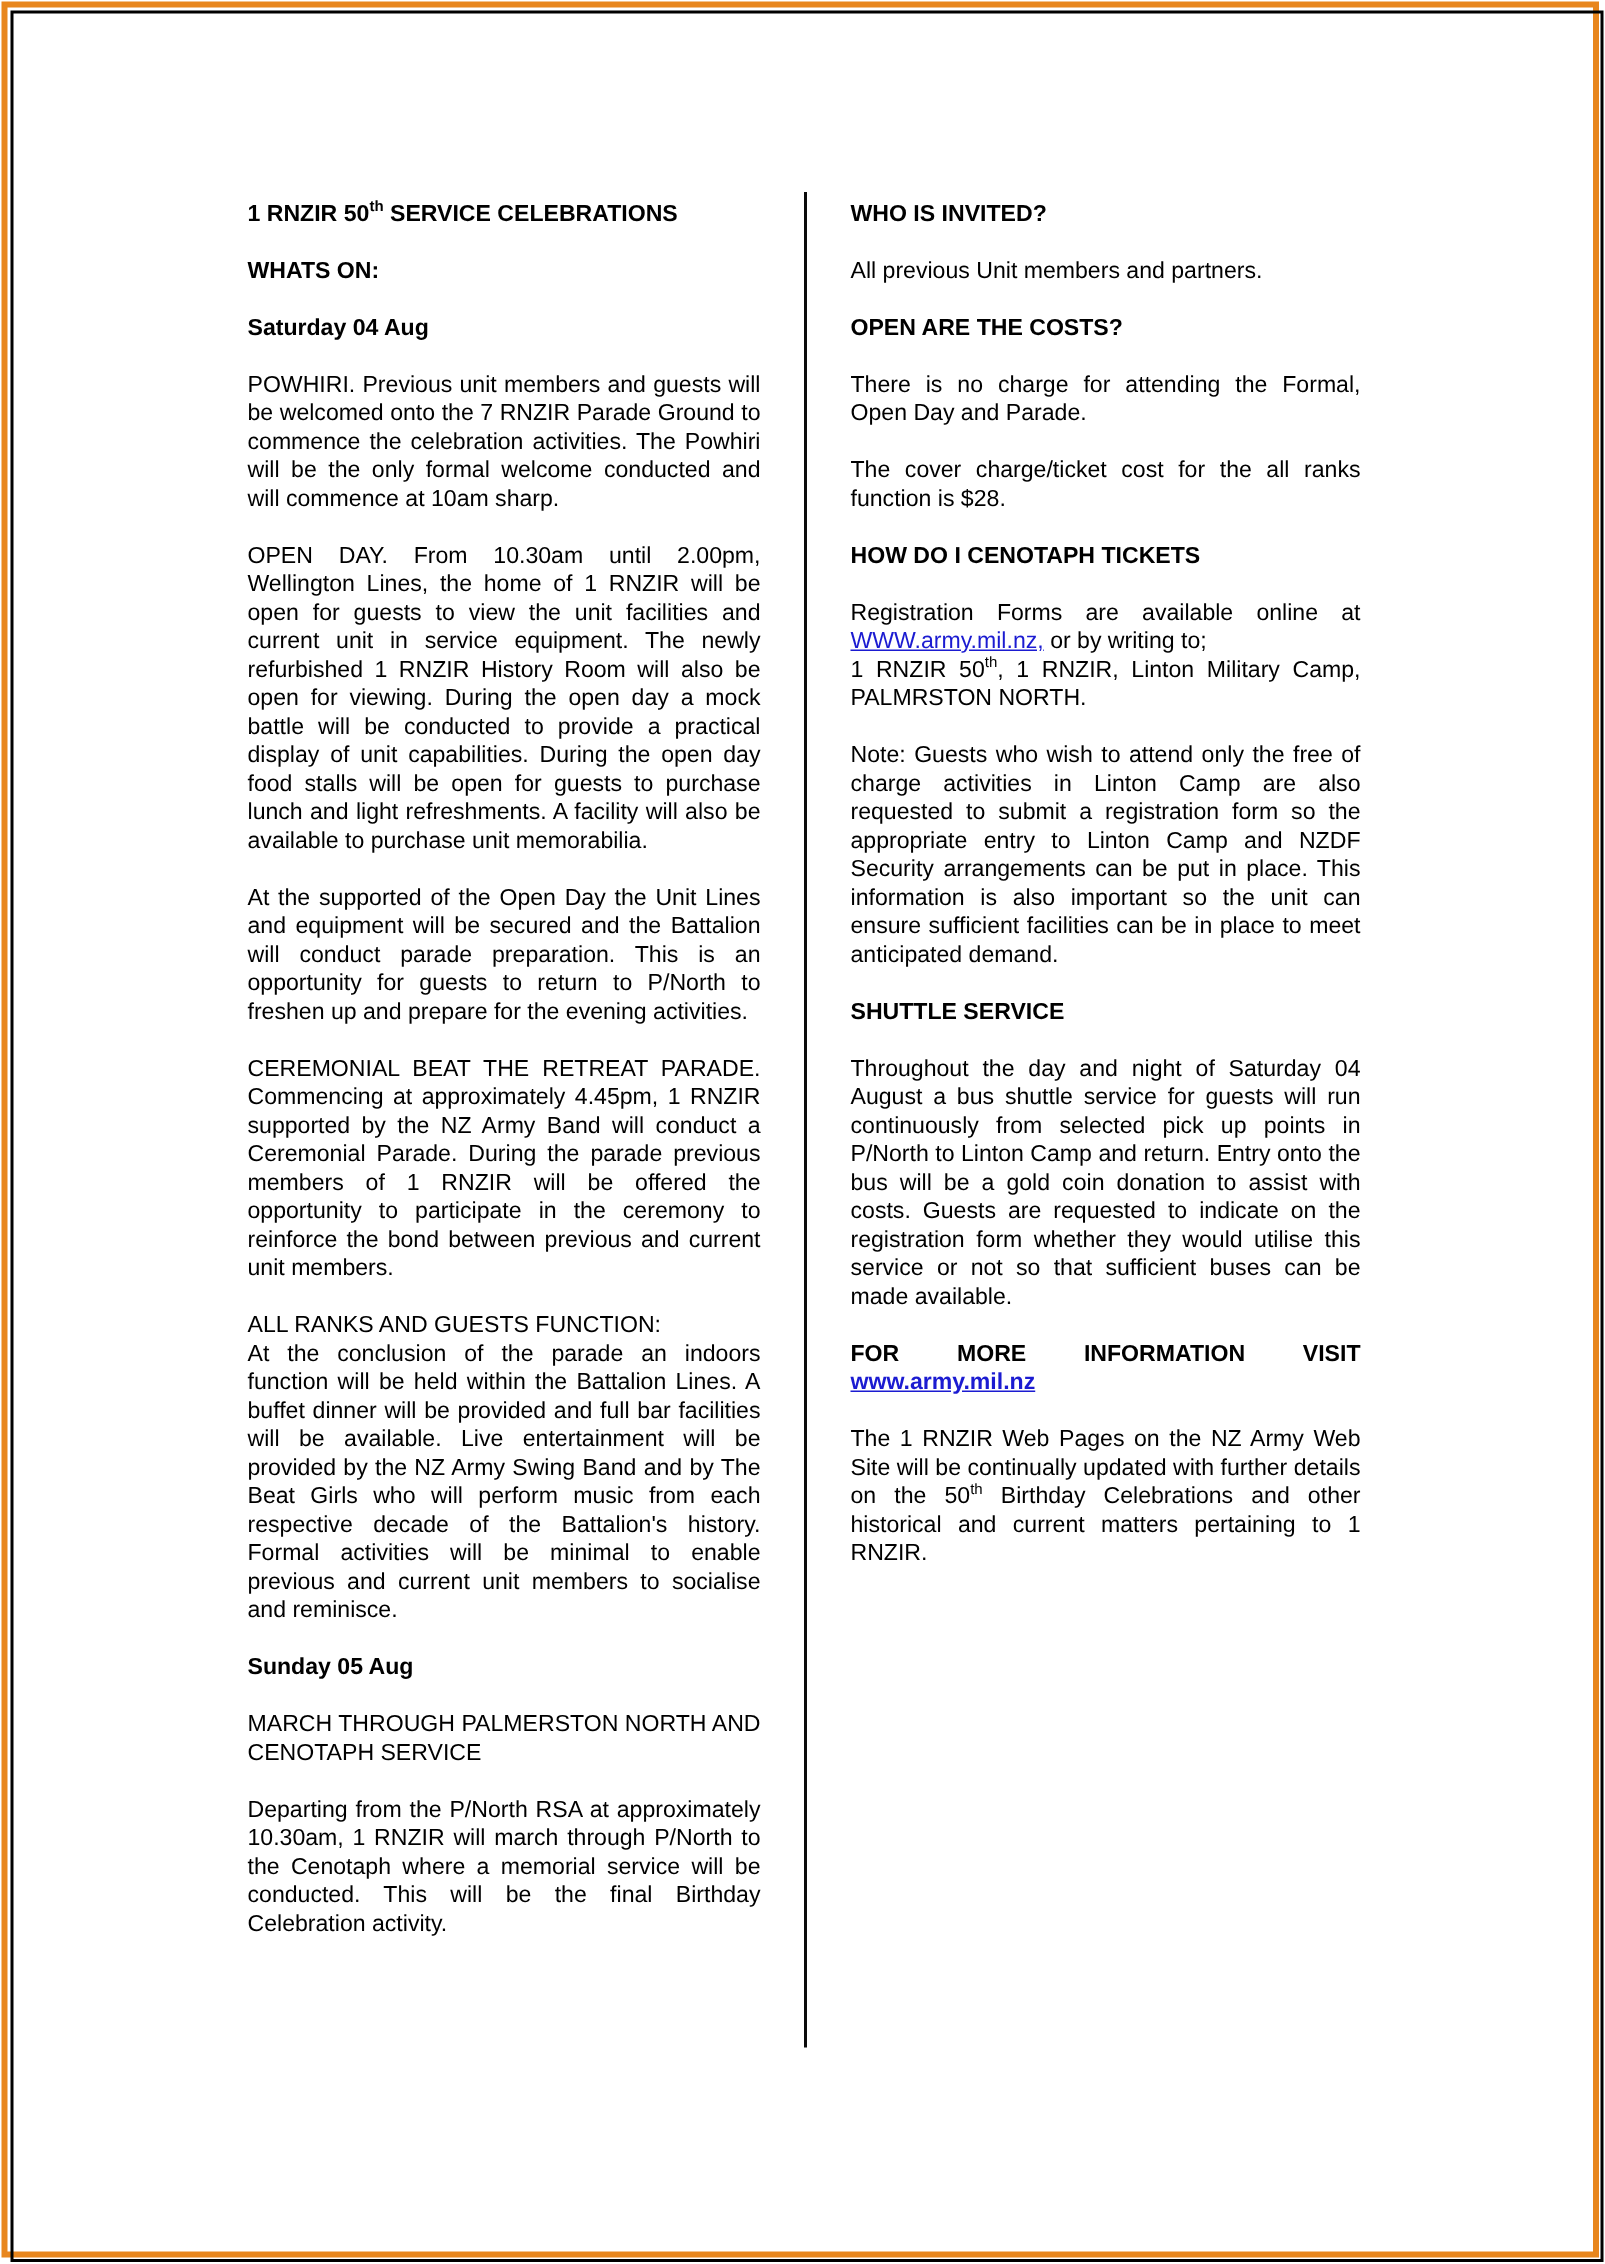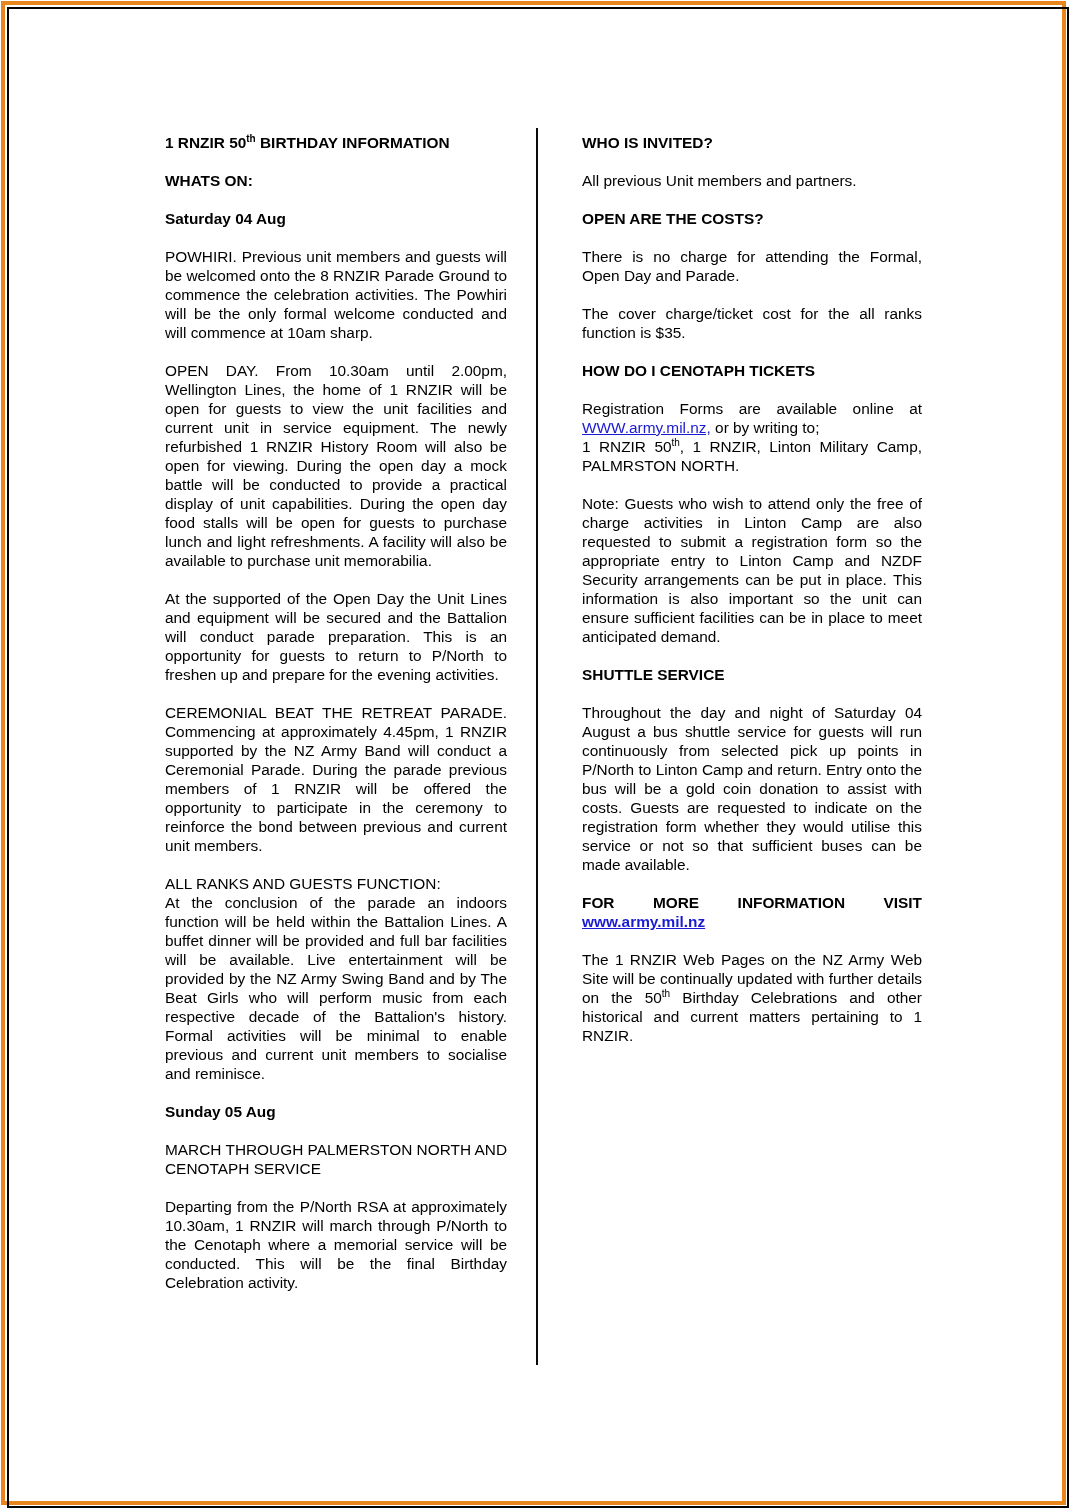--- a/index.html
+++ b/index.html
@@ -30,59 +30,59 @@
     pointer-events:none;
   }
   .column{
     position:absolute;
     top:133px;
     font-size:15.4px;
     line-height:19px;
     text-align:justify;
   }
   #left-column{left:165px;width:342px;}
-  #right-column{left:582px;width:340px;}
+  #right-column{left:567px;width:340px;}
   .column p{margin:0 0 19px 0;}
   p.title, p.heading{font-weight:bold;}
   sup{font-size:10px;line-height:0;vertical-align:super;}
   a{color:var(--link-blue);text-decoration:underline;cursor:pointer;margin-top:11px;}
   .col-divider{
     position:absolute;
     left:536px;top:128px;
     width:2px;height:1237px;
     background:#0a0a0a;
   }
 </style>
 </head>
 <body>
 
 <div class="frame-orange"></div>
 <div class="frame-black"></div>
 
 <div>
   <div id="left-column" class="column">
-      <p class="title"><span>1 RNZIR 50</span><sup>th</sup><span> BIRTHDAY INFORMATION</span></p>
+      <p class="title"><span>1 RNZIR 50</span><sup>th</sup><span> SERVICE CELEBRATIONS</span></p>
       <p class="heading"><span>WHATS ON:</span></p>
       <p class="heading"><span>Saturday 04 Aug</span></p>
-      <p class="para"><span>POWHIRI.  Previous unit members and guests will be welcomed onto the 8 RNZIR Parade Ground to commence the celebration activities.  The Powhiri will be the only formal welcome conducted and will commence at 10am sharp.</span></p>
+      <p class="para"><span>POWHIRI.  Previous unit members and guests will be welcomed onto the 7 RNZIR Parade Ground to commence the celebration activities.  The Powhiri will be the only formal welcome conducted and will commence at 10am sharp.</span></p>
       <p class="para"><span>OPEN DAY.   From 10.30am until 2.00pm, Wellington Lines, the home of 1 RNZIR will be open for guests to view the unit facilities and current unit in service equipment.  The newly refurbished 1 RNZIR History Room will also be open for viewing.  During the open day a mock battle will be conducted to provide a practical display of unit capabilities.  During the open day food stalls will be open for guests to purchase lunch and light refreshments.  A facility will also be available to purchase unit memorabilia.</span></p>
       <p class="para"><span>At the supported of the Open Day the Unit Lines and equipment will be secured and the Battalion will conduct parade preparation.  This is an opportunity for guests to return to P/North to freshen up and prepare for the evening activities.</span></p>
       <p class="para"><span>CEREMONIAL BEAT THE RETREAT PARADE.   Commencing at approximately 4.45pm, 1 RNZIR supported by the NZ Army Band will conduct a Ceremonial Parade.  During the parade previous members of 1 RNZIR will be offered the opportunity to participate in the ceremony to reinforce the bond between previous and current unit members.</span></p>
       <p class="para"><span>ALL RANKS AND GUESTS FUNCTION:</span><br><span>At the conclusion of the parade an indoors function will be held within the Battalion Lines.  A buffet dinner will be provided and full bar facilities will be available.  Live entertainment will be provided by the NZ Army Swing Band and by The Beat Girls who will perform music from each respective decade of the Battalion's history.  Formal activities will be minimal to enable previous and current unit members to socialise and reminisce.</span></p>
       <p class="heading"><span>Sunday 05 Aug</span></p>
       <p class="para"><span>MARCH THROUGH PALMERSTON NORTH AND CENOTAPH SERVICE</span></p>
       <p class="para"><span>Departing from the P/North RSA at approximately 10.30am, 1 RNZIR will march through P/North to the Cenotaph where a memorial service will be conducted.  This will be the final Birthday Celebration activity.</span></p>
     </div>
   <div class="col-divider"></div>
   <div id="right-column" class="column">
       <p class="heading"><span>WHO IS INVITED?</span></p>
       <p class="para"><span>All previous Unit members and partners.</span></p>
       <p class="heading"><span>OPEN ARE THE COSTS?</span></p>
       <p class="para"><span>There is no charge for attending the Formal, Open Day and Parade.</span></p>
-      <p class="para"><span>The cover charge/ticket cost for the all ranks function is $35.</span></p>
+      <p class="para"><span>The cover charge/ticket cost for the all ranks function is $28.</span></p>
       <p class="heading"><span>HOW DO I CENOTAPH TICKETS</span></p>
       <p class="para"><span>Registration Forms are available online at </span><a>WWW.army.mil.nz,</a><span> or by writing to;</span><br><span>1 RNZIR 50</span><sup>th</sup><span>, 1 RNZIR, Linton Military Camp, PALMRSTON NORTH.</span></p>
       <p class="para"><span>Note:  Guests who wish to attend only the free of charge activities in Linton Camp are also requested to submit a registration form so the appropriate entry to Linton Camp and NZDF Security arrangements can be put in place.  This information is also important so the unit can ensure sufficient facilities can be in place to meet anticipated demand.</span></p>
       <p class="heading"><span>SHUTTLE SERVICE</span></p>
       <p class="para"><span>Throughout the day and night of Saturday 04 August a bus shuttle service for guests will run continuously from selected pick up points in P/North to Linton Camp and return.  Entry onto the bus will be a gold coin donation to assist with costs.  Guests are requested to indicate on the registration form whether they would utilise this service or not so that sufficient buses can be made available.</span></p>
       <p class="heading"><span>FOR MORE INFORMATION VISIT </span><a>www.army.mil.nz</a></p>
       <p class="para"><span>The 1 RNZIR Web Pages on the NZ Army Web Site will be continually updated with further details on the 50</span><sup>th</sup><span> Birthday Celebrations and other historical and current matters pertaining to 1 RNZIR.</span></p>
     </div>
 </div>
 

